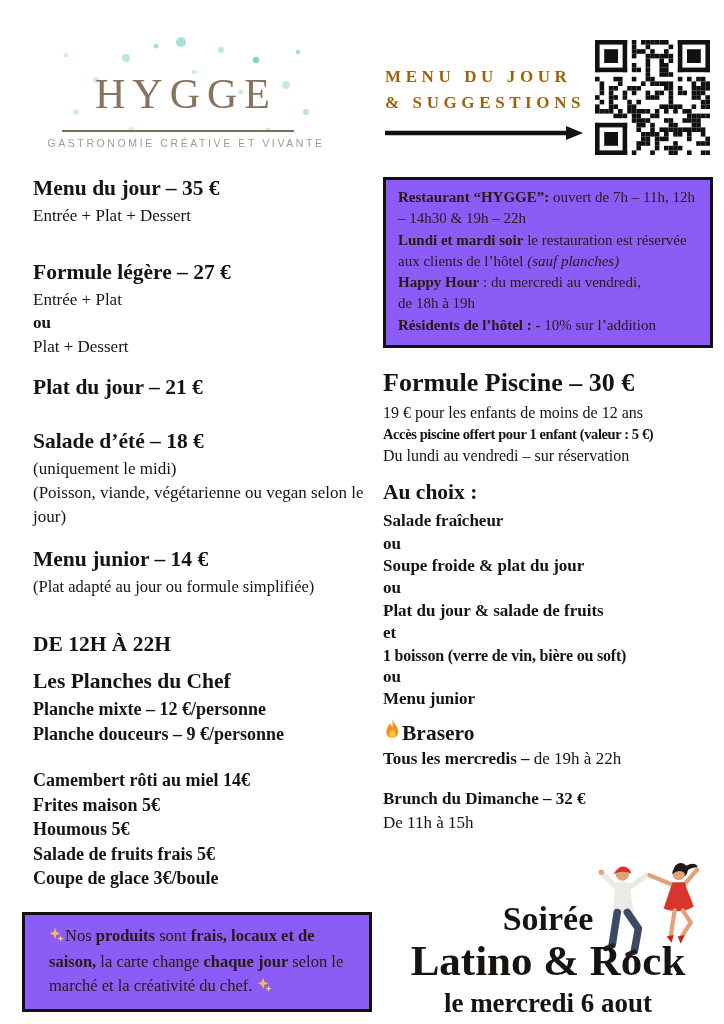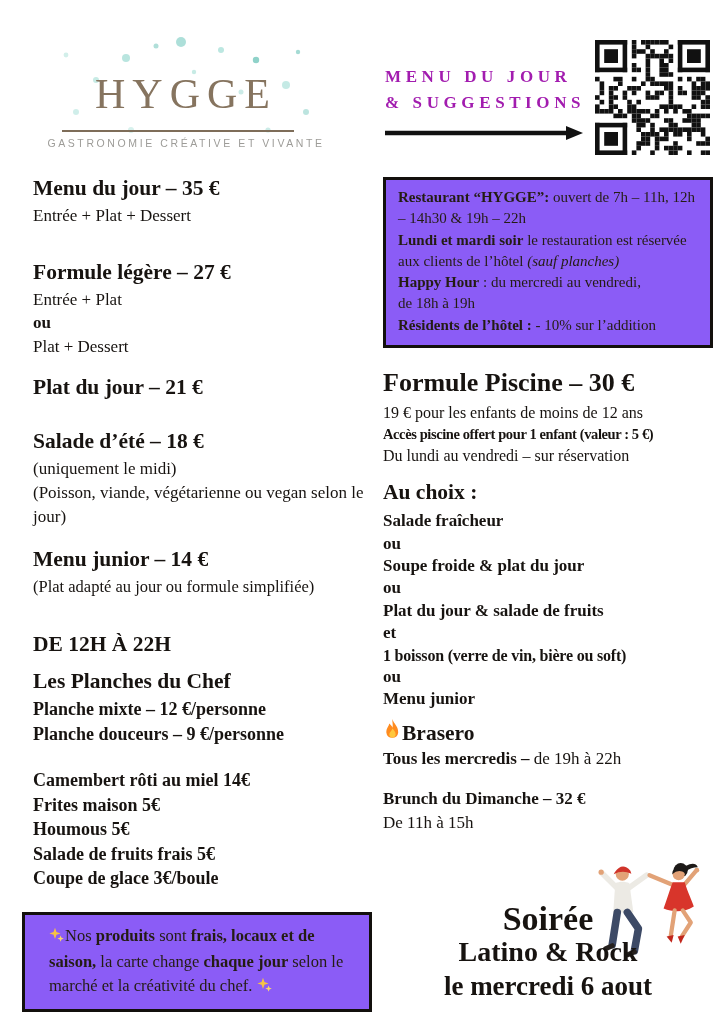--- a/index.html
+++ b/index.html
@@ -10,21 +10,21 @@
   .logo-wrap{position:absolute;left:36px;top:30px;width:300px;height:128px;}
   .logo-dots{position:absolute;left:0;top:0;width:300px;height:128px;}
   .logo-text{position:absolute;left:0;top:40px;width:100%;text-align:center;
              font-size:42px;letter-spacing:7px;color:#86745f;font-weight:400;}
   .logo-rule{position:absolute;left:26px;top:100px;width:232px;border-top:2px solid #7e6d59;}
   .logo-tagline{position:absolute;left:0;top:107px;width:100%;text-align:center;
                 font-family:"Liberation Sans",sans-serif;font-size:10.5px;
                 letter-spacing:2.6px;color:#9d9c98;}
 
   .pointer{position:absolute;left:385px;top:64px;width:210px;}
-  .pointer-line{font-size:17px;font-weight:600;letter-spacing:4.6px;line-height:1.55;color:#a21caf;white-space:nowrap;}
+  .pointer-line{font-size:17px;font-weight:600;letter-spacing:4.6px;line-height:1.55;color:#a16207;white-space:nowrap;}
   .pointer-arrow{margin-top:8px;}
 
   .qr{position:absolute;left:595px;top:40px;width:115px;height:115px;}
 
   
   .col-left{position:absolute;left:33px;top:176px;width:334px;}
   .col-right{position:absolute;left:383px;top:177px;width:330px;}
 
   .t-lg{font-size:21.5px;font-weight:700;line-height:1.16;margin-bottom:3px;}
   .line{font-size:17px;line-height:1.4;}
@@ -48,21 +48,21 @@
   .brasero-title{margin-top:10px;font-size:21.5px;font-weight:700;display:flex;align-items:center;gap:0;}
   .brasero-sub{font-size:17px;line-height:1.35;}
   .t-brunch{margin-top:18px;font-size:17px;font-weight:700;line-height:1.15;margin-bottom:2px;}
 
   .note-box{position:absolute;left:22px;top:912px;width:296px;padding:9px 24px;
             font-size:16.5px;line-height:1.45;}
   .sparkle{display:inline-block;vertical-align:-2px;}
 
   .event{position:absolute;left:383px;top:900px;width:330px;text-align:center;z-index:2;}
   .event-l1{font-size:34px;font-weight:600;line-height:1.1;}
-  .event-l2{font-size:28px;font-weight:600;line-height:1.1;}
+  .event-l2{font-size:43px;font-weight:600;line-height:1.1;}
   .event-l3{font-size:27px;font-weight:700;line-height:1.2;margin-top:2px;}
   .dancers{position:absolute;left:577px;top:856px;width:146px;height:130px;z-index:1;}
 </style>
 </head>
 <body>
 
 <div class="page">
 
   <div class="logo-wrap">
     <svg class="logo-dots" viewBox="0 0 300 128">

